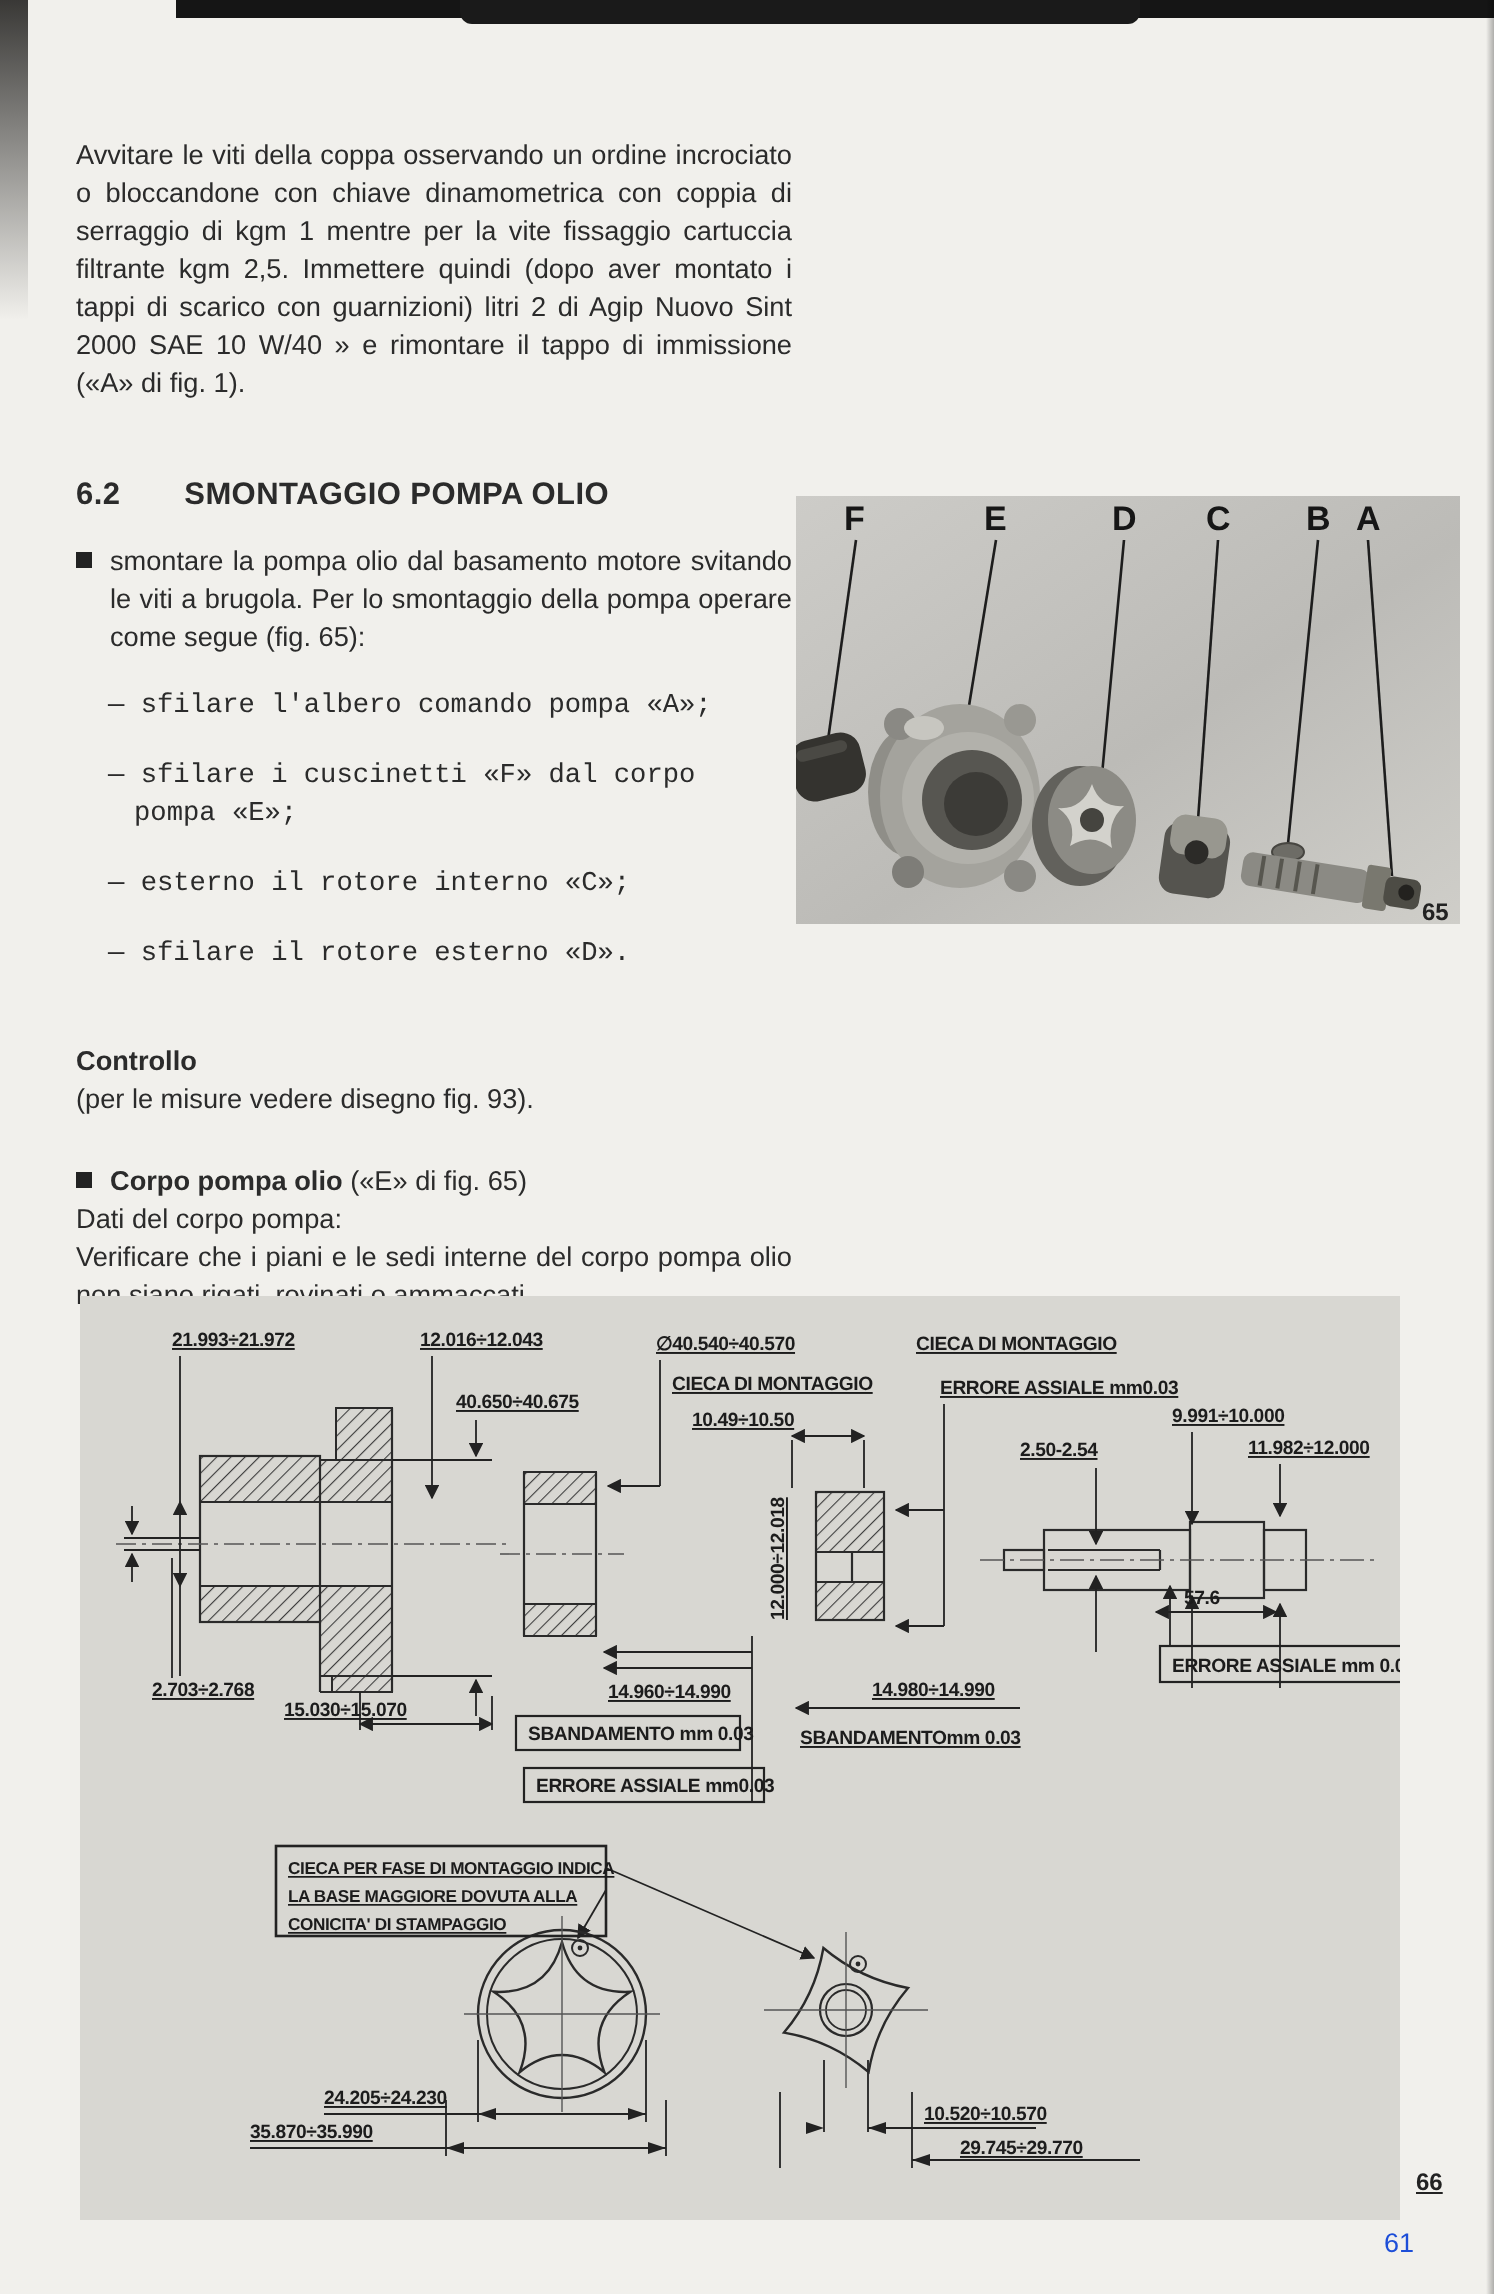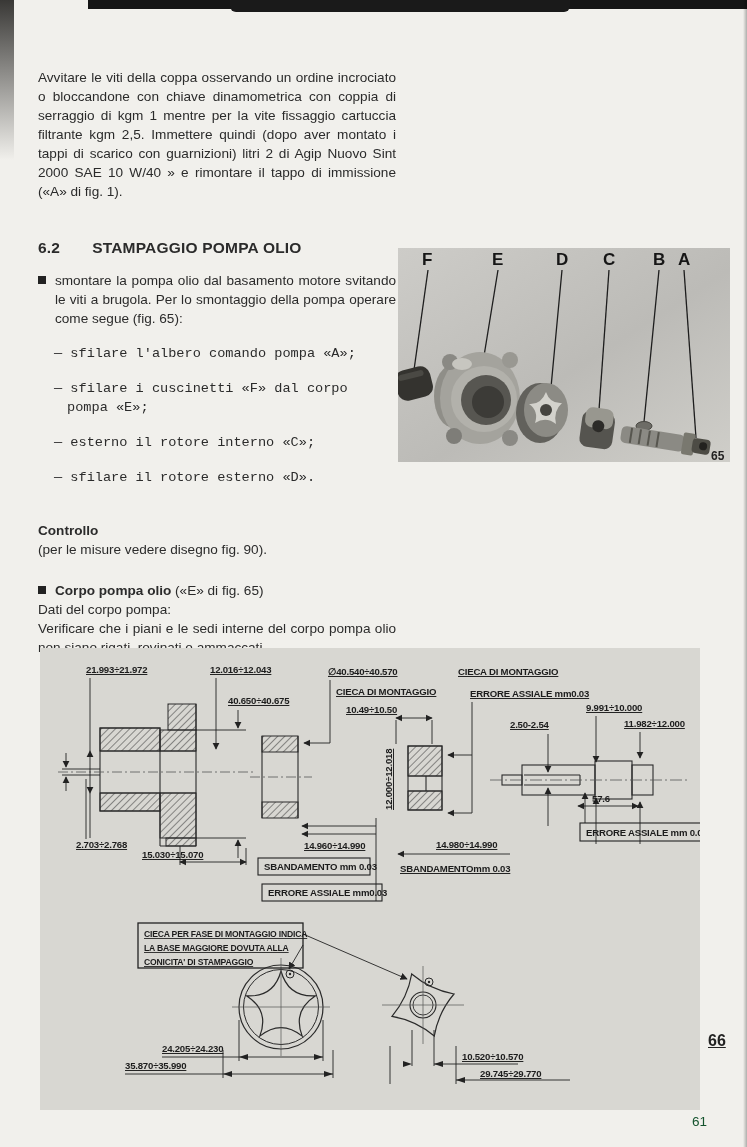--- a/index.html
+++ b/index.html
@@ -16,51 +16,51 @@
   .h62{font-size:15.5px;font-weight:bold;margin:0 0 14px 0;letter-spacing:.2px;}
   .h62 .num{margin-right:32px;}
   .sect{margin-top:30px;}
   .bullet-line{position:relative;padding-left:17px;font-size:13.6px;line-height:19px;text-align:justify;margin:0;}
   .sq{position:absolute;left:0;top:5px;width:8px;height:8px;background:#222;display:inline-block;}
   .dash-item{font-size:13.6px;line-height:19px;margin:16px;padding-left:13px;text-indent:-13px;font-family:Liberation Mono, monospace;}
   .bold{font-weight:bold;}
   .indent2{padding-left:24px;}
   .photo{position:absolute;left:398px;top:248px;width:332px;height:214px;}
   .fig66{position:absolute;left:40px;top:648px;width:660px;height:462px;background:#d8d7d2;}
-  .fig66-num{position:absolute;left:708px;top:1032px;font-size:16px;font-weight:bold;color:#222;text-decoration:underline;}
-  .page-num{position:absolute;left:692px;top:1114px;font-size:13.5px;color:#14532d;}
+  .fig66-num{position:absolute;left:708px;top:1084px;font-size:12px;font-weight:bold;color:#222;text-decoration:underline;}
+  .page-num{position:absolute;left:692px;top:1114px;font-size:13.5px;color:#1d4ed8;}
   svg text{font-family:"Liberation Sans",sans-serif;}
   .dim{font-size:9.6px;font-weight:bold;fill:#1c1c1c;letter-spacing:-.2px;}
   .note-t{font-size:8.6px;font-weight:bold;fill:#1c1c1c;letter-spacing:-.2px;}
   .lbl{font-size:17px;font-weight:bold;fill:#161616;}
   .fign{font-size:12px;font-weight:bold;fill:#222;}
 </style>
 </head>
 <body>
 
 <div class="scan-top"></div>
 <div class="scan-top2"></div>
 <div class="scan-left"></div>
 <div class="scan-right"></div>
 
 <div class="col">
   <p class="body-text">Avvitare le viti della coppa osservando un ordine incrociato o bloccandone con chiave dinamometrica con coppia di serraggio di kgm 1 mentre per la vite fissaggio cartuccia filtrante kgm 2,5. Immettere quindi (dopo aver montato i tappi di scarico con guarnizioni) litri 2 di Agip Nuovo Sint 2000  SAE 10 W/40 » e rimontare il tappo di immissione («A» di fig. 1).</p>
 
   <div class="sect" style="margin-top:38px;">
-    <p class="h62"><span class="num">6.2</span><span>STAMPAGGIO POMPA OLIO</span></p>
+    <p class="h62"><span class="num">6.2</span><span>SMONTAGGIO POMPA OLIO</span></p>
     <p class="bullet-line"><span class="sq"></span><span>smontare la pompa olio dal basamento motore svitando le viti a brugola. Per lo smontaggio della pompa operare come segue (fig. 65):</span></p>
     <p class="dash-item">— sfilare l'albero comando pompa «A»;</p>
     <p class="dash-item">— sfilare i cuscinetti «F» dal corpo pompa «E»;</p>
     <p class="dash-item">— esterno il rotore interno «C»;</p>
     <p class="dash-item">— sfilare il rotore esterno «D».</p>
   </div>
 
   <div class="sect" style="margin-top:34px;">
     <p class="body-text bold">Controllo</p>
-    <p class="body-text">(per le misure vedere disegno fig. 90).</p>
+    <p class="body-text">(per le misure vedere disegno fig. 93).</p>
   </div>
 
   <div class="sect" style="margin-top:22px;">
     <p class="bullet-line"><span class="sq"></span><span class="bold">Corpo pompa olio</span><span> («E» di fig. 65)</span></p>
     <p class="body-text">Dati del corpo pompa:</p>
     <p class="body-text">Verificare che i piani e le sedi interne del corpo pompa olio non siano rigati, rovinati o ammaccati.</p>
     <p class="dash-item">— ∅ aver per rotore esterno</p>
     <p class="dash-item">— ∅ del foro per albero comando pompa</p>
     <p class="dash-item indent2">mm 12,016÷12,043;</p>
   </div>

